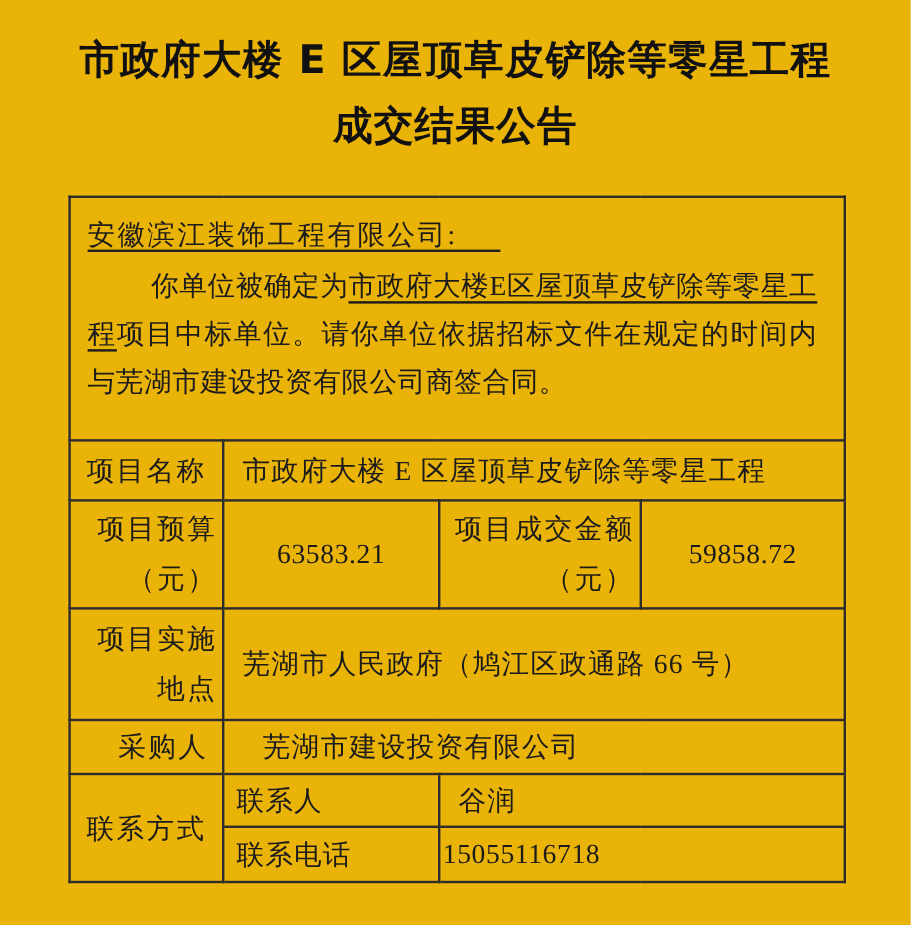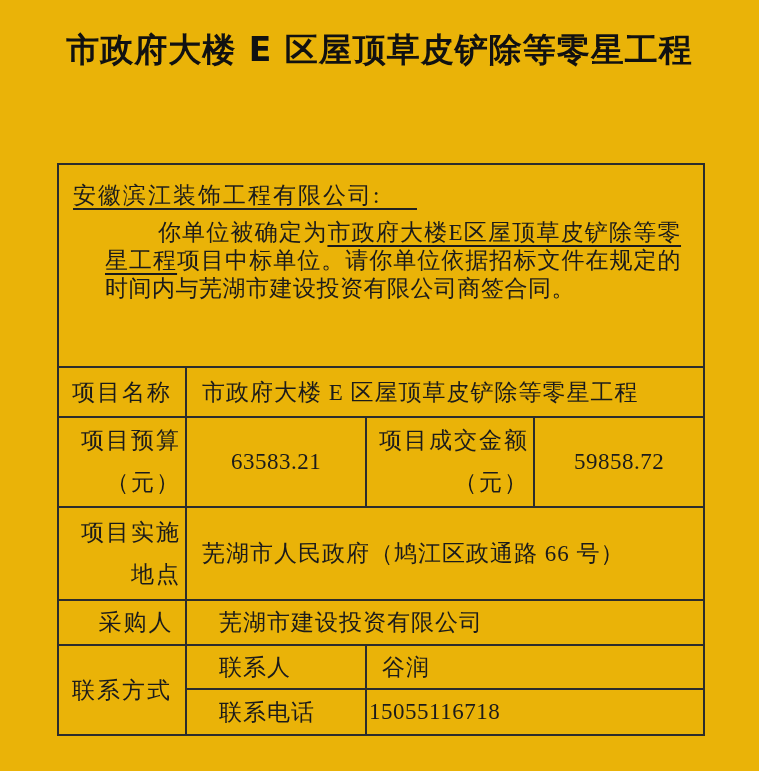--- a/index.html
+++ b/index.html
@@ -54,43 +54,42 @@
     line-height: 46px;
     white-space: nowrap;
   }
   .u-ext {
     border-bottom: 2px solid #222;
     padding-right: 36px;
     letter-spacing: 2px;
   }
   .para {
     text-indent: 2.3em;
-    line-height: 28px;
+    line-height: 40px;
     text-align: justify;
     letter-spacing: 0.5px;
-    margin-left: 32px;
   }
   .u-inline {
     text-decoration: underline;
     text-underline-offset: 5px;
     text-decoration-thickness: 2px;
   }
   
   .label {
     text-align: center;
     letter-spacing: 2px;
     padding: 2px 4px;
   }
   .two-line div { line-height: 42px; text-align: right; }
   .value {
     padding-left: 15px;
     letter-spacing: 1px;
   }
   .sub-label {
-    padding-left: 32px;
+    padding-left: 10px;
     letter-spacing: 1px;
   }
   .num {
     text-align: center;
     font-size: 26px;
     letter-spacing: 0.5px;
   }
   .num-left {
     padding-left: 2px;
     font-size: 26px;
@@ -104,20 +103,21 @@
   .r-person td  { height: 44px; }
   .r-phone td   { height: 46px; }
 </style>
 </head>
 <body>
 
 <div class="page">
 
   <div class="title-block">
     <div>市政府大楼 E 区屋顶草皮铲除等零星工程</div>
+    <div>成交结果公告</div>
   </div>
 
   <table class="doc-table">
     <colgroup>
       <col style="width:128px">
       <col style="width:180px">
       <col style="width:168px">
       <col style="width:170px">
     </colgroup>
     <tbody>

